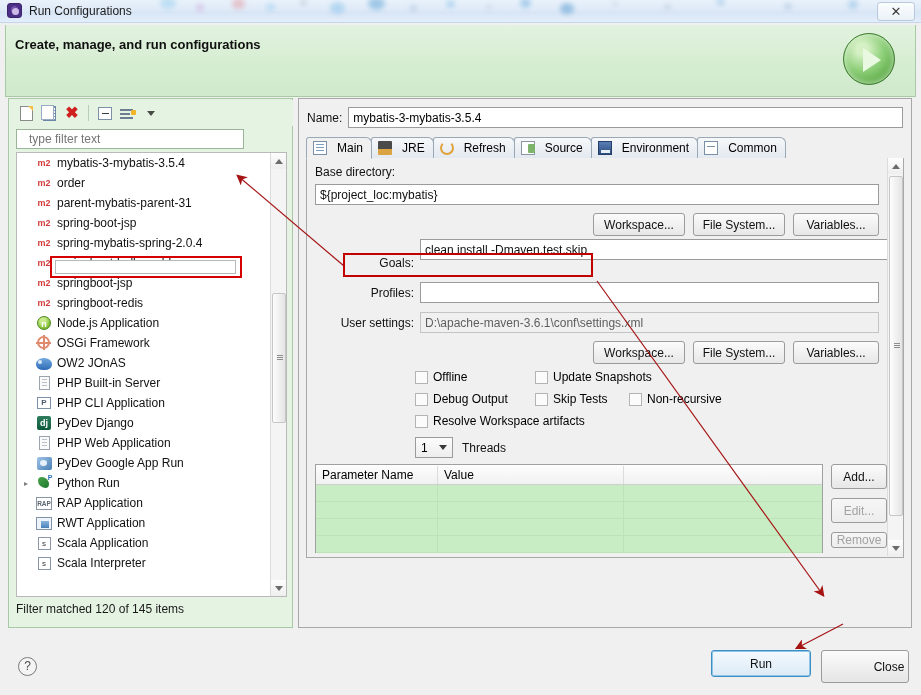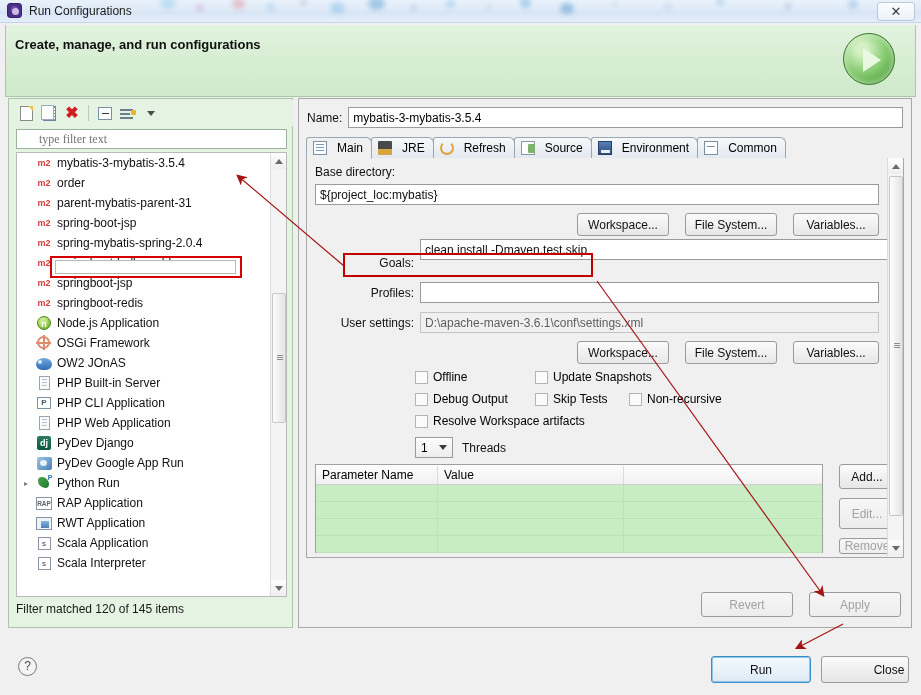--- a/index.html
+++ b/index.html
@@ -112,24 +112,24 @@
   .ico-filter span {
     position:absolute; right:0; top:3px; width:5px; height:5px; background:#f0b429; border-radius:1px;
   }
   .ico-caret {
     width: 0; height: 0; margin: 8px auto 0;
     border-left: 4px solid transparent; border-right: 4px solid transparent;
     border-top: 5px solid #4a4a4a;
   }
 
   #filter-input {
-    position: absolute; left: 7px; top: 30px; width: 271px; height: 20px;
+    position: absolute; left: 7px; top: 30px; width: 228px; height: 20px;
     border: 1px solid #9cb49a; background: #fff;
-    font-size: 12px; color: #8c8c8c; padding: 2px 22px;
-    font-family: Liberation Serif, serif;
+    font-size: 12px; color: #8c8c8c; padding: 2px 12px;
+    font-family: Liberation Sans, sans-serif;
   }
 
   #tree-wrap {
     position: absolute; left: 7px; top: 53px; width: 271px; height: 445px;
     background: #fff; border: 1px solid #b9b9b9; overflow: hidden;
   }
   #tree-list { position: absolute; left: 0; top: 0; width: 254px; }
   .tree-row {
     height: 20px; display: flex; align-items: center; gap: 5px;
     padding-left: 4px; font-size: 12px; white-space: nowrap; cursor: pointer;
@@ -315,21 +315,21 @@
     border: 1px solid #9b9b9b; background: #fff; height: 21px;
     padding: 2px 4px; font-size: 12px; font-family: "Liberation Sans", sans-serif;
     color: #111;
   }
   .txtin.readonly { background: #f0f0f0; color: #5e5e5e; border-color: #c4c4c4; }
   .btn {
     height: 23px; padding: 0 2px; font-size: 12px;
     border: 1px solid #9b9b9b; border-radius: 3px;
     background: linear-gradient(to bottom,#fbfbfb,#e7e7e7);
     cursor: pointer; font-family: "Liberation Sans", sans-serif; color: #111;
-    display: inline-flex; align-items: center; justify-content: center; margin-left: 8px;
+    display: inline-flex; align-items: center; justify-content: center;
   }
   .btn.disabled { color: #a2a2a2; background: linear-gradient(to bottom,#f6f6f6,#ededed); }
 
   .cb-row { position: absolute; display: flex; align-items: center; gap: 5px; font-size: 12px; }
   .cbox {
     width: 13px; height: 13px; border: 1px solid #b4b4b4; background: #fbfbfb;
     flex: 0 0 13px; cursor: pointer;
   }
   #param-head {
     display: flex; height: 20px; background: linear-gradient(to bottom,#fdfdfd,#f1f1f1);
@@ -375,21 +375,21 @@
   }
   #bottom-buttons { position: absolute; right: 12px; bottom: 12px; display: flex; gap: 10px; }
   #run-button {
     width: 100px; height: 27px; font-size: 12px;
     border: 1px solid #3c8ec4; border-radius: 3px;
     background: linear-gradient(to bottom,#f4fafe,#dceaf6);
     box-shadow: 0 0 0 1px #8fc6e8 inset; cursor: pointer;
     display: flex; align-items: center; justify-content: center; color: #111;
   }
   #close-button {
-    width: 88px; height: 27px; font-size: 12px;
+    width: 88px; height: 33px; font-size: 12px;
     border: 1px solid #9b9b9b; border-radius: 3px;
     background: linear-gradient(to bottom,#fbfbfb,#e5e5e5);
     cursor: pointer; display: flex; align-items: center; justify-content: center; color: #111; padding-left: 48px;
   }
 
   #annotations { position: absolute; left: 0; top: 0; width: 921px; height: 695px; pointer-events: none; z-index: 60; }
 </style>
 </head>
 <body>
 
@@ -543,30 +543,30 @@
         <div class="tree-row">
           <span class="twisty"></span>
           <span class="ticon">
             <div class="ic-phpcli">P</div>
           </span>
           <span class="tlabel">PHP CLI Application</span>
         </div>
         <div class="tree-row">
           <span class="twisty"></span>
           <span class="ticon">
+            <div class="ic-dj">dj</div>
+          </span>
+          <span class="tlabel">PyDev Django</span>
+        </div>
+        <div class="tree-row">
+          <span class="twisty"></span>
+          <span class="ticon">
             <div class="ic-php"></div>
           </span>
           <span class="tlabel">PHP Web Application</span>
-        </div>
-        <div class="tree-row">
-          <span class="twisty"></span>
-          <span class="ticon">
-            <div class="ic-dj">dj</div>
-          </span>
-          <span class="tlabel">PyDev Django</span>
         </div>
         <div class="tree-row">
           <span class="twisty"></span>
           <span class="ticon">
             <div class="ic-pyg"></div>
           </span>
           <span class="tlabel">PyDev Google App Run</span>
         </div>
         <div class="tree-row">
           <span class="twisty">▸</span>
@@ -739,39 +739,35 @@
           <div class="param-row">
             <div class="pcol1"></div>
             <div class="pcol2"></div>
             <div class="pcol3"></div>
           </div>
         </div>
     </div>
 
     <div style="position:absolute;left:524px;top:306px;display:flex;flex-direction:column;gap:9px;">
       <button class="btn" style="width:56px;height:25px;">Add...</button>
-      <button class="btn disabled" style="width:56px;height:31px;">Edit...</button>
+      <button class="btn disabled" style="width:56px;height:25px;">Edit...</button>
       <button class="btn disabled" style="width:56px;height:16px;">Remove</button>
     </div>
 
     <div id="content-sb">
       <div class="sb-arrow up">
           <span class="tri"></span>
         </div>
       <div id="content-sb-thumb"></div>
       <div class="sb-arrow down" style="position:absolute;bottom:0;left:0;">
           <span class="tri"></span>
         </div>
     </div>
   </div>
 
-  <div id="revert-apply">
-    <button class="btn disabled">Revert</button>
-    <button class="btn disabled">Apply</button>
-  </div>
 </div>
 
 <div id="goals-redbox"></div>
 
 <div id="help-icon">?</div>
 <div id="bottom-buttons">
   <div id="run-button">Run</div>
   <div id="close-button">Close</div>
 </div>
 

